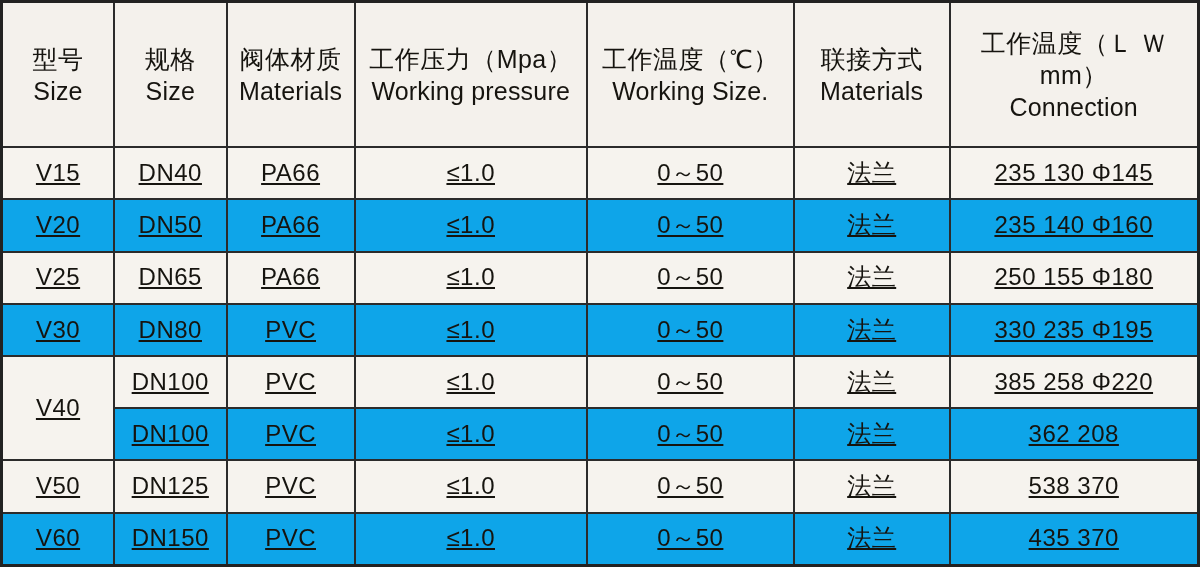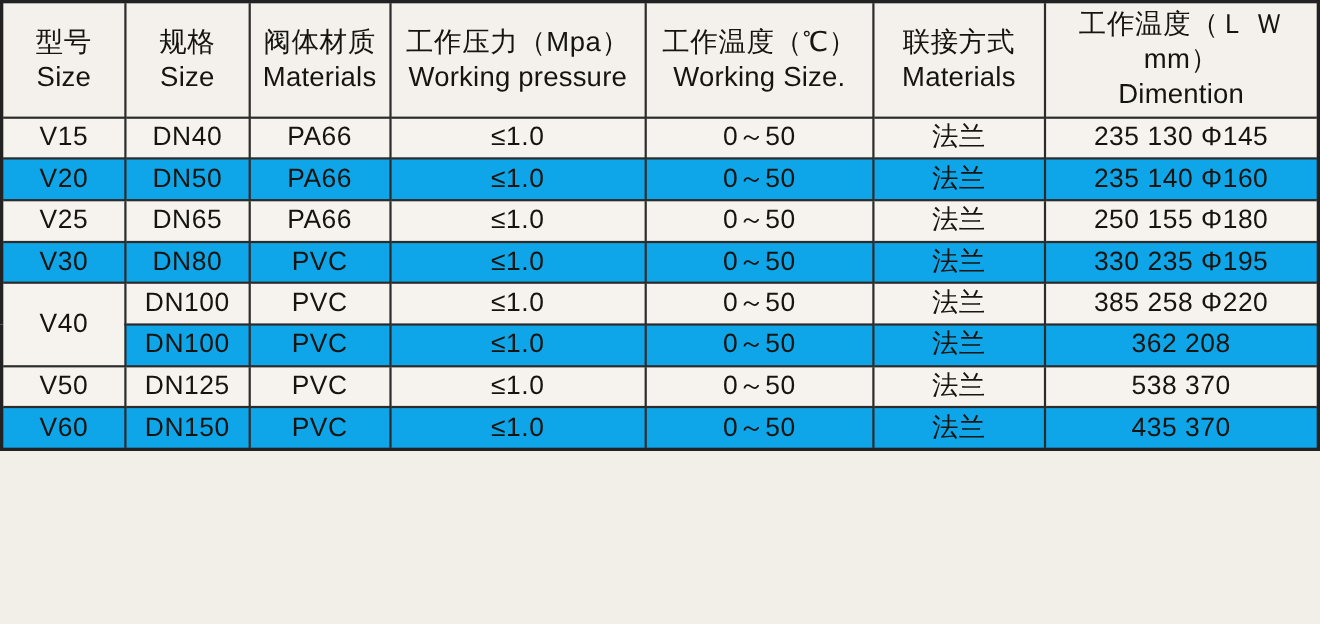--- a/index.html
+++ b/index.html
@@ -9,21 +9,21 @@
   body {
     width: 1200px;
     height: 567px;
     background: #f2efe9;
     font-family: "Liberation Sans", sans-serif;
     overflow: hidden;
   }
   #spec-table {
     border-collapse: collapse;
     width: 1200px;
-    height: 410px;
+    height: 567px;
     table-layout: fixed;
     background: #f4f1ec;
   }
   #spec-table td, #spec-table th {
     border: 2px solid #2b2b2b;
     text-align: center;
     vertical-align: middle;
     color: #16140f;
     font-weight: normal;
     padding: 2px 4px;
@@ -44,20 +44,21 @@
     letter-spacing: 0.5px;
   }
   .head-row .en {
     display: block;
     font-size: 25px;
     letter-spacing: 0.2px;
   }
   .body-row td {
     font-size: 24px;
     letter-spacing: 0.5px;
+    text-decoration: underline;
   }
   .shade td {
     background: #0ea5e9;
   }
   .plain td {
     background: #f6f3ee;
   }
   .model-cell {
     font-size: 24px;
   }
@@ -107,21 +108,21 @@
       <td>
         <span class="cn">工作温度（℃）</span>
         <span class="en">Working Size.</span>
       </td>
       <td>
         <span class="cn">联接方式</span>
         <span class="en">Materials</span>
       </td>
       <td>
         <span class="cn">工作温度（Ｌ Ｗ mm）</span>
-        <span class="en">Dimention</span>
+        <span class="en">Connection</span>
       </td>
     </tr>
 
     <tr class="body-row plain">
       <td class="model-cell">V15</td>
       <td>DN40</td>
       <td>PA66</td>
       <td>≤1.0</td>
       <td>0～50</td>
       <td>法兰</td>

